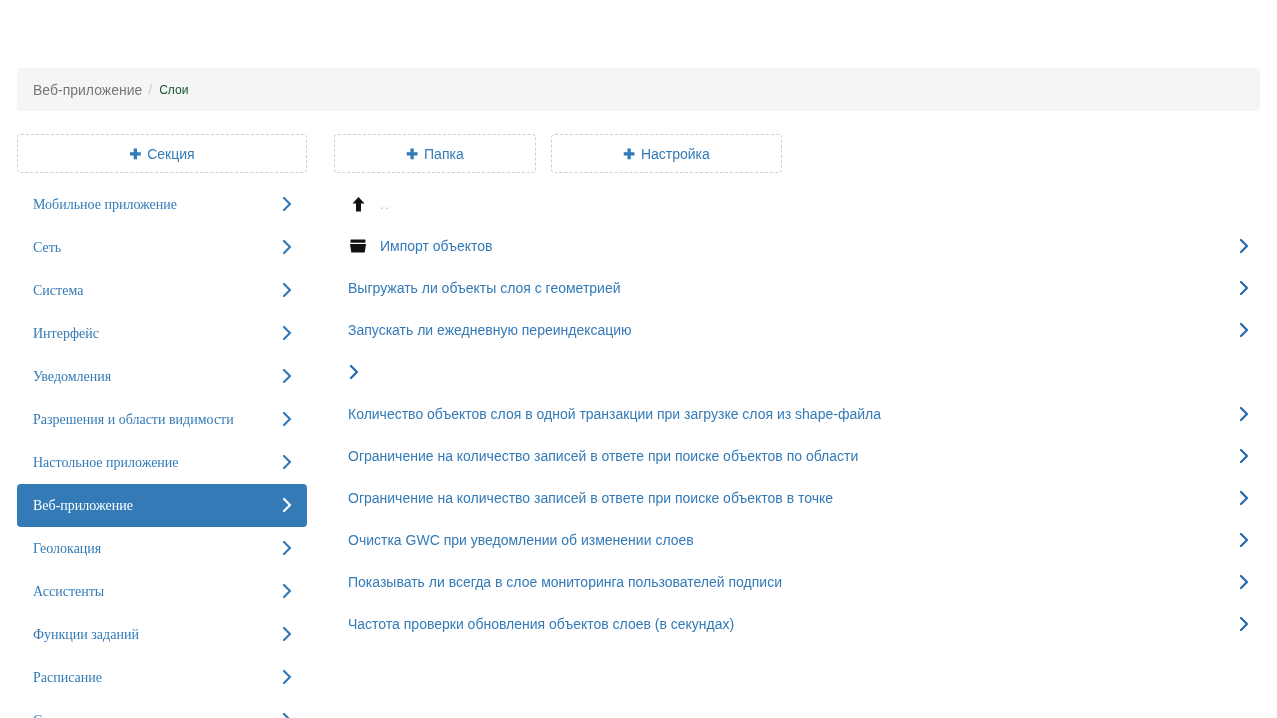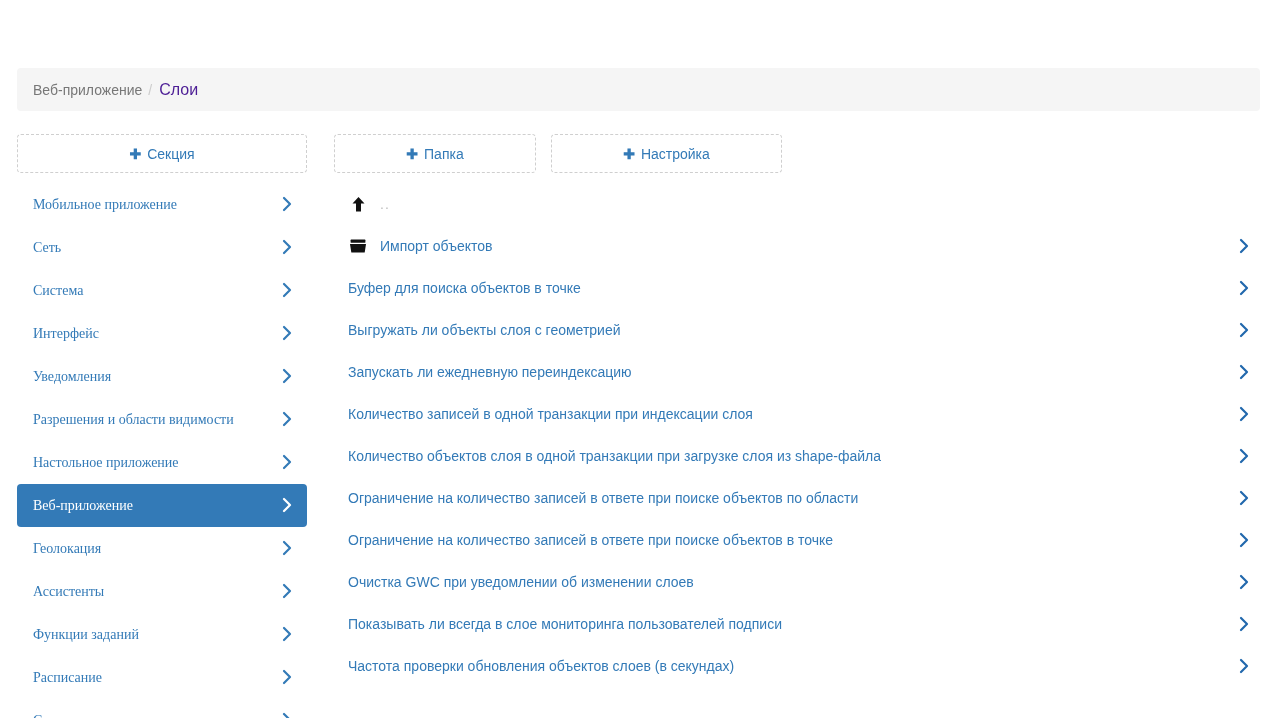--- a/index.html
+++ b/index.html
@@ -44,22 +44,22 @@
     text-decoration: none;
     cursor: pointer;
     white-space: nowrap;
   }
   .crumb-sep {
     color: #cccccc;
     font-size: 14px;
     margin: 0 7px 0 6px;
   }
   .crumb-current {
-    color: #4c1d95;
-    font-size: 16px;
+    color: #14532d;
+    font-size: 12px;
     white-space: nowrap;
   }
 
   
   .btn-row {
     position: absolute;
     left: 17px;
     top: 86px;
     width: 1243px;
     height: 39px;
@@ -353,52 +353,39 @@
           <span class="row-text">Импорт объектов</span>
         </div>
         <span class="row-chev">
           <svg width="11" height="16" viewBox="0 0 11 16" fill="none">
             <path d="M2 2 L8 8 L2 14" stroke-width="2.2" stroke-linecap="round" stroke-linejoin="round" fill="none"></path>
           </svg>
         </span>
       </div>
       <div class="list-row">
         <div class="row-left">
-          <span class="row-text">Буфер для поиска объектов в точке</span>
-        </div>
-        <span class="row-chev">
-          <svg width="11" height="16" viewBox="0 0 11 16" fill="none">
-            <path d="M2 2 L8 8 L2 14" stroke-width="2.2" stroke-linecap="round" stroke-linejoin="round" fill="none"></path>
-          </svg>
-        </span>
-      </div>
-      <div class="list-row">
-        <div class="row-left">
           <span class="row-text">Выгружать ли объекты слоя с геометрией</span>
         </div>
         <span class="row-chev">
           <svg width="11" height="16" viewBox="0 0 11 16" fill="none">
             <path d="M2 2 L8 8 L2 14" stroke-width="2.2" stroke-linecap="round" stroke-linejoin="round" fill="none"></path>
           </svg>
         </span>
       </div>
       <div class="list-row">
         <div class="row-left">
           <span class="row-text">Запускать ли ежедневную переиндексацию</span>
         </div>
         <span class="row-chev">
           <svg width="11" height="16" viewBox="0 0 11 16" fill="none">
             <path d="M2 2 L8 8 L2 14" stroke-width="2.2" stroke-linecap="round" stroke-linejoin="round" fill="none"></path>
           </svg>
         </span>
       </div>
       <div class="list-row">
-        <div class="row-left">
-          <span class="row-text">Количество записей в одной транзакции при индексации слоя</span>
-        </div>
         <span class="row-chev">
           <svg width="11" height="16" viewBox="0 0 11 16" fill="none">
             <path d="M2 2 L8 8 L2 14" stroke-width="2.2" stroke-linecap="round" stroke-linejoin="round" fill="none"></path>
           </svg>
         </span>
       </div>
       <div class="list-row">
         <div class="row-left">
           <span class="row-text">Количество объектов слоя в одной транзакции при загрузке слоя из shape-файла</span>
         </div>

